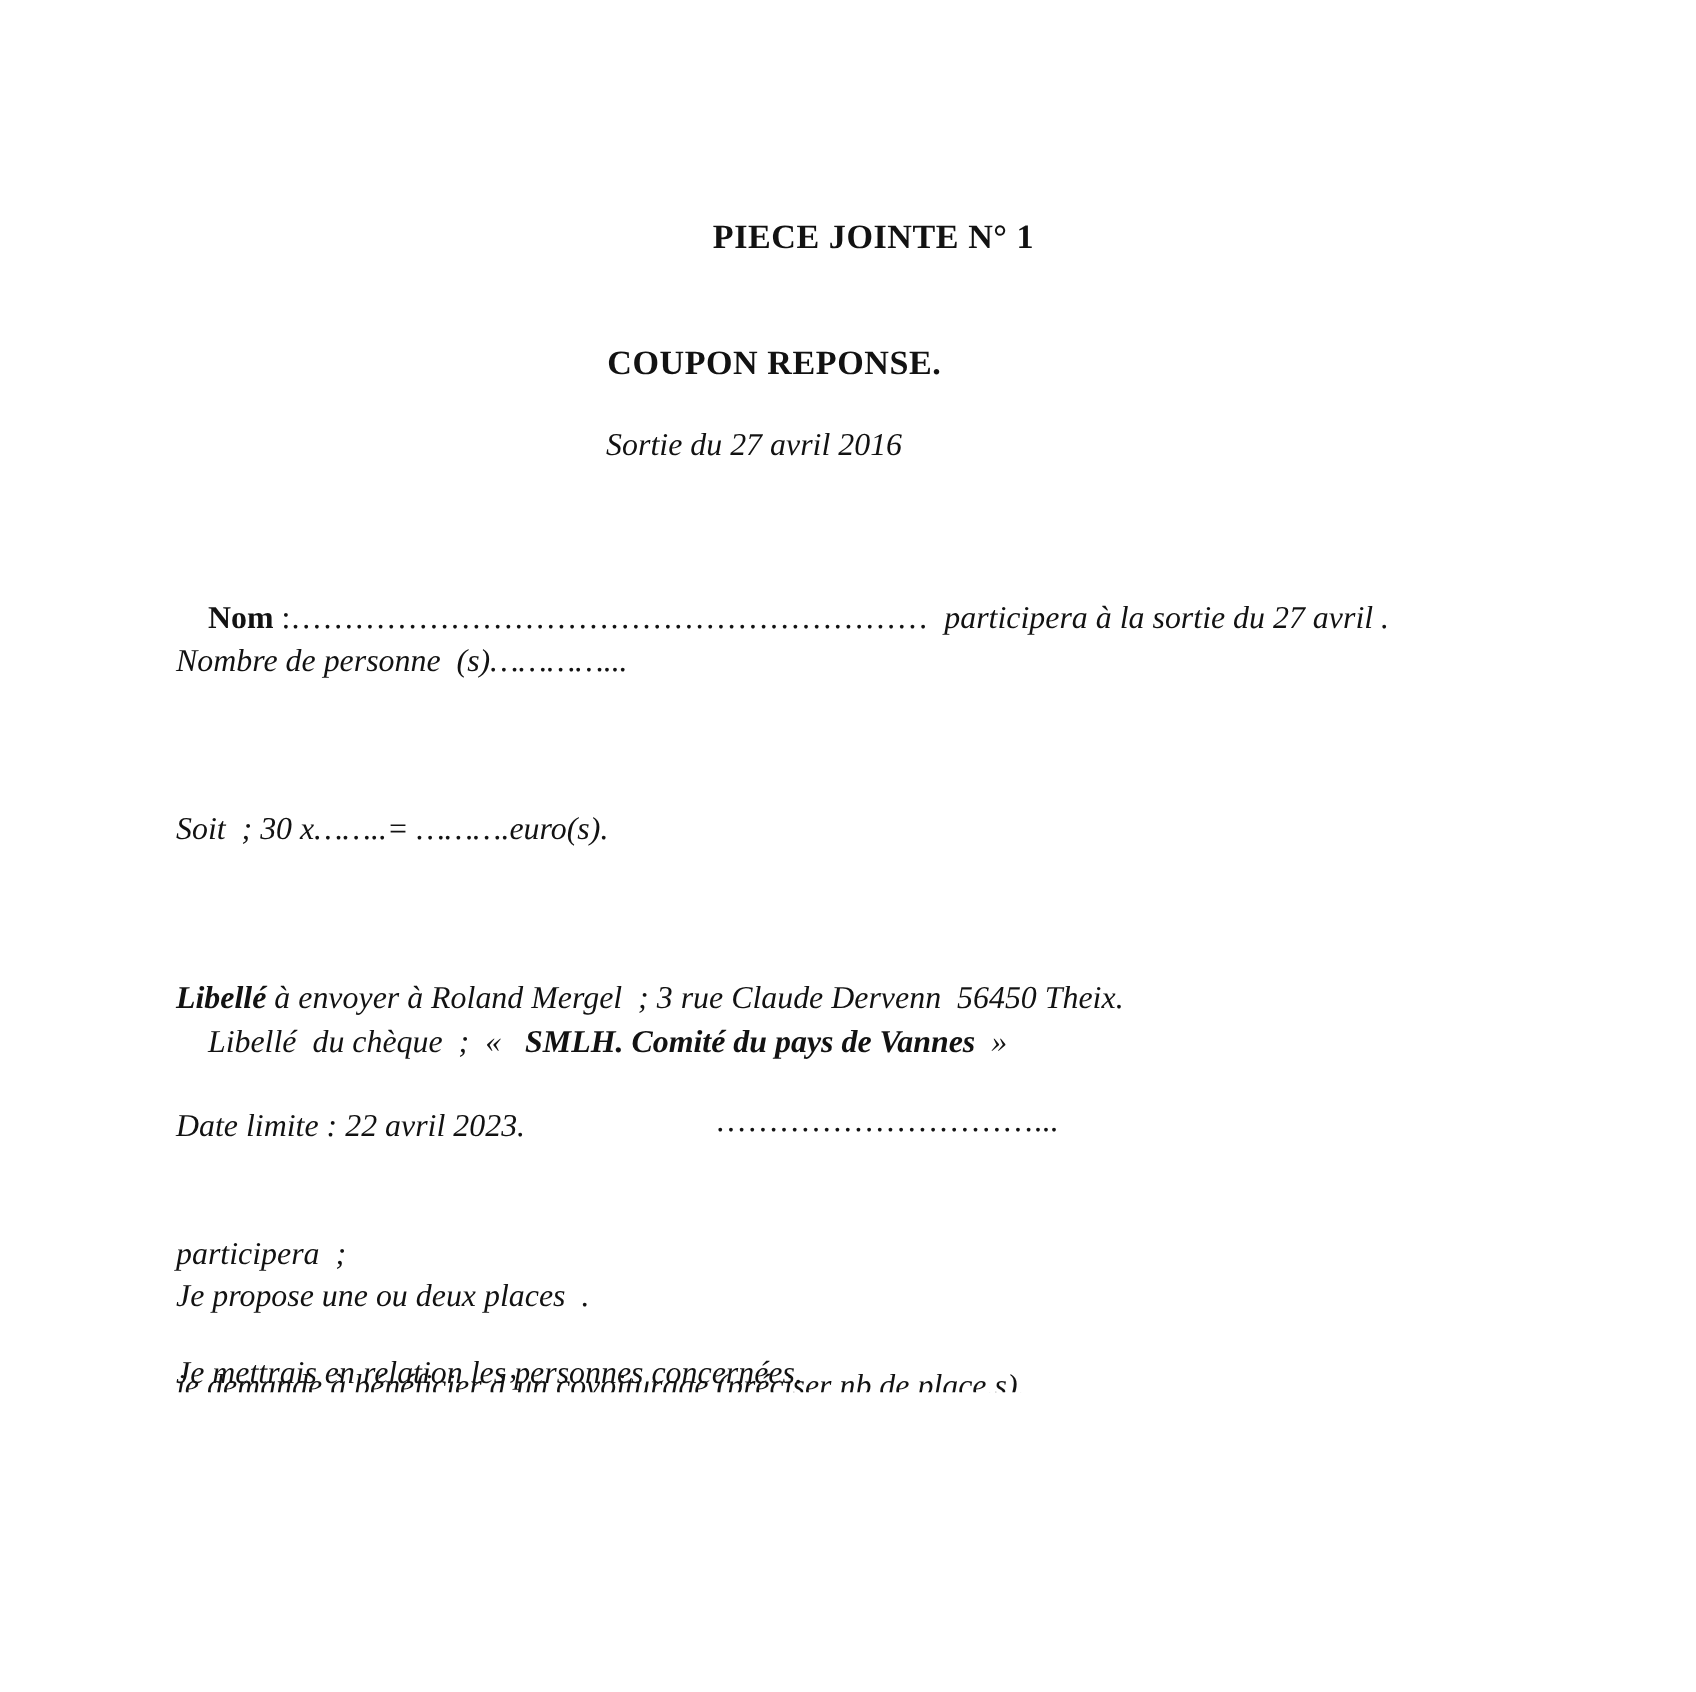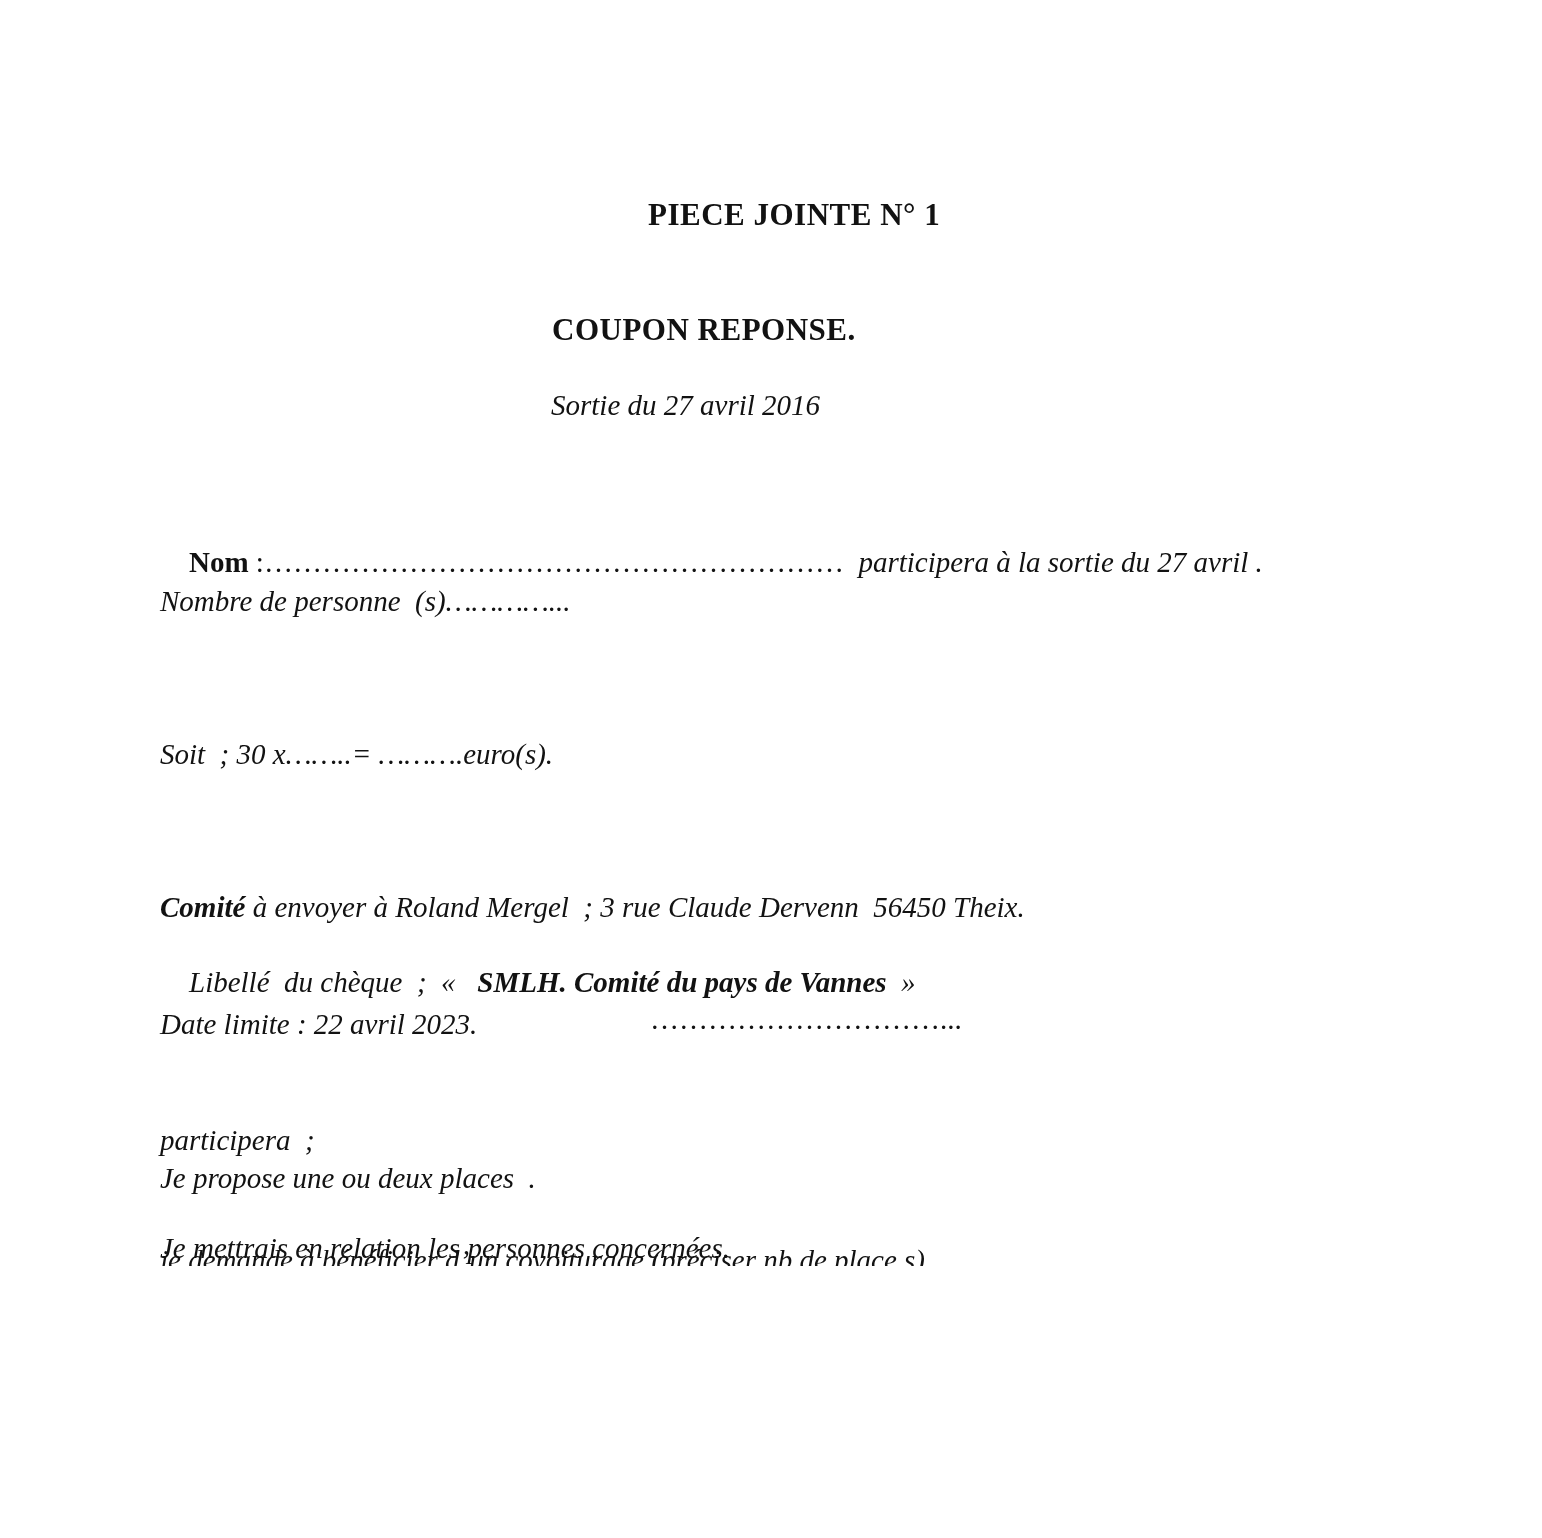--- a/index.html
+++ b/index.html
@@ -36,21 +36,21 @@
   .lh40 { line-height: 40px; }
   
   .pos-title        { top: 196px;  left: 648px; }
   .pos-subtitle     { top: 311px;  left: 552px; }
   .pos-date         { top: 386px;  left: 551px; }
   .pos-nom          { top: 505px;  left: 160px; }
   .pos-nombre       { top: 582px;  left: 160px; }
   .pos-participation{ top: 657px;  left: 160px; }
   .pos-soit         { top: 735px;  left: 160px; }
   .pos-cheque       { top: 810px;  left: 160px; }
-  .pos-libelle      { top: 925px;  left: 160px; }
+  .pos-libelle      { top: 890px;  left: 160px; }
   .pos-filldots     { top: 1000px; left: 650px; font-style: normal; }
   .pos-covoit       { top: 1040px; left: 160px; }
   .pos-propose      { top: 1159px; left: 160px; }
   .pos-relation     { top: 1229px; left: 160px; }
   .pos-menu         { top: 1387px; left: 160px; }
 </style>
 </head>
 <body>
 
 <div class="page">
@@ -64,21 +64,21 @@
   <div class="line pos-nom">
     <span class="upright b">Nom</span><span class="upright"> :……………………………………………………</span><span>  participera à la sortie du 27 avril .</span>
   </div>
 
   <div class="line pos-nombre">Nombre de personne  (s)…………...</div>
 
 
   <div class="line pos-soit">Soit  ; 30 x……..= ……….euro(s).</div>
 
   <div class="line lh39 pos-cheque block">
-    <div class="sub"><span class="b">Comité</span><span> à envoyer à Roland Mergel  ; 3 rue Claude Dervenn  56450 Theix.</span></div>
+    <div class="sub"><span class="b">Libellé</span><span> à envoyer à Roland Mergel  ; 3 rue Claude Dervenn  56450 Theix.</span></div>
     <div class="sub">Date limite : 22 avril 2023.</div>
   </div>
 
   <div class="line pos-libelle">
     <span>Libellé  du chèque  ;  «   </span><span class="b">SMLH. Comité du pays de Vannes</span><span>  »</span>
   </div>
 
   <div class="line pos-filldots">…………………………...</div>
 
   <div class="line lh40 pos-covoit block">

